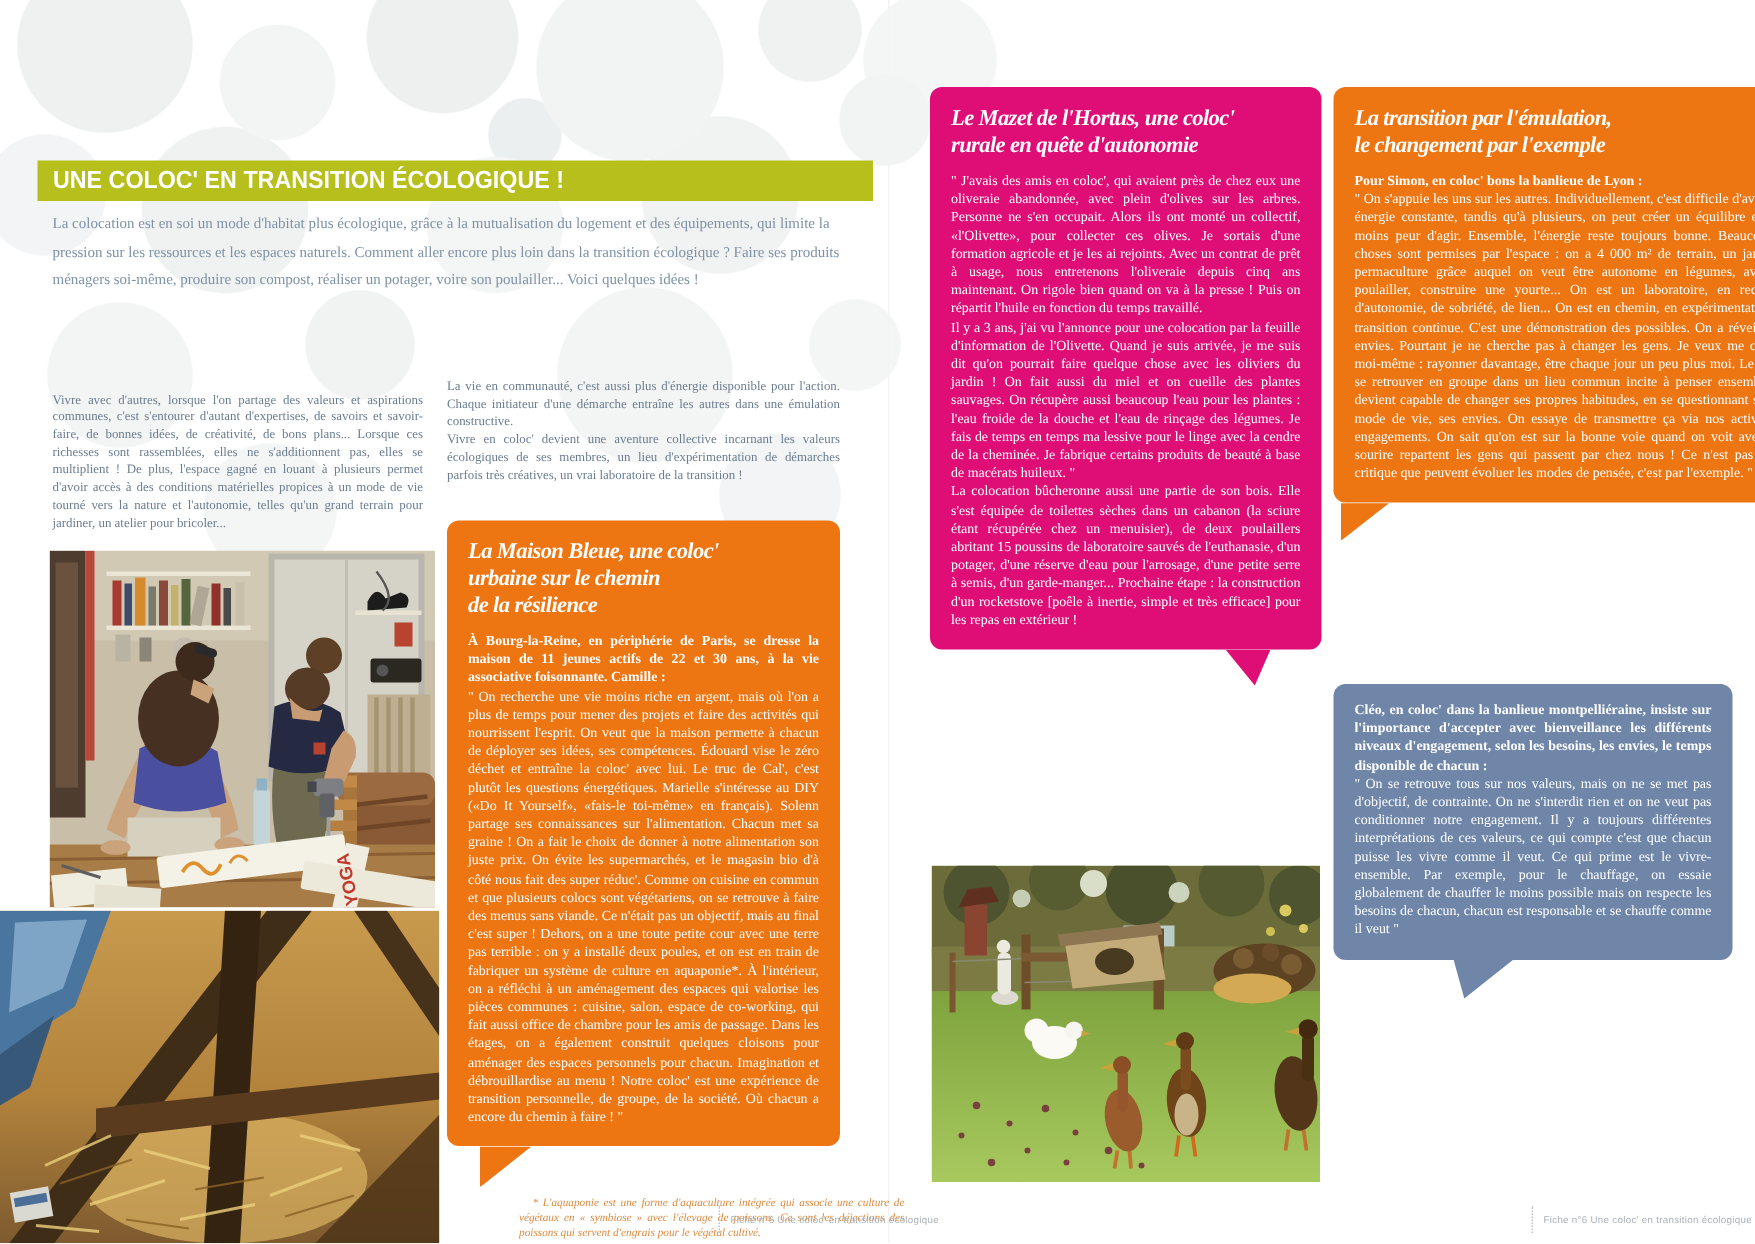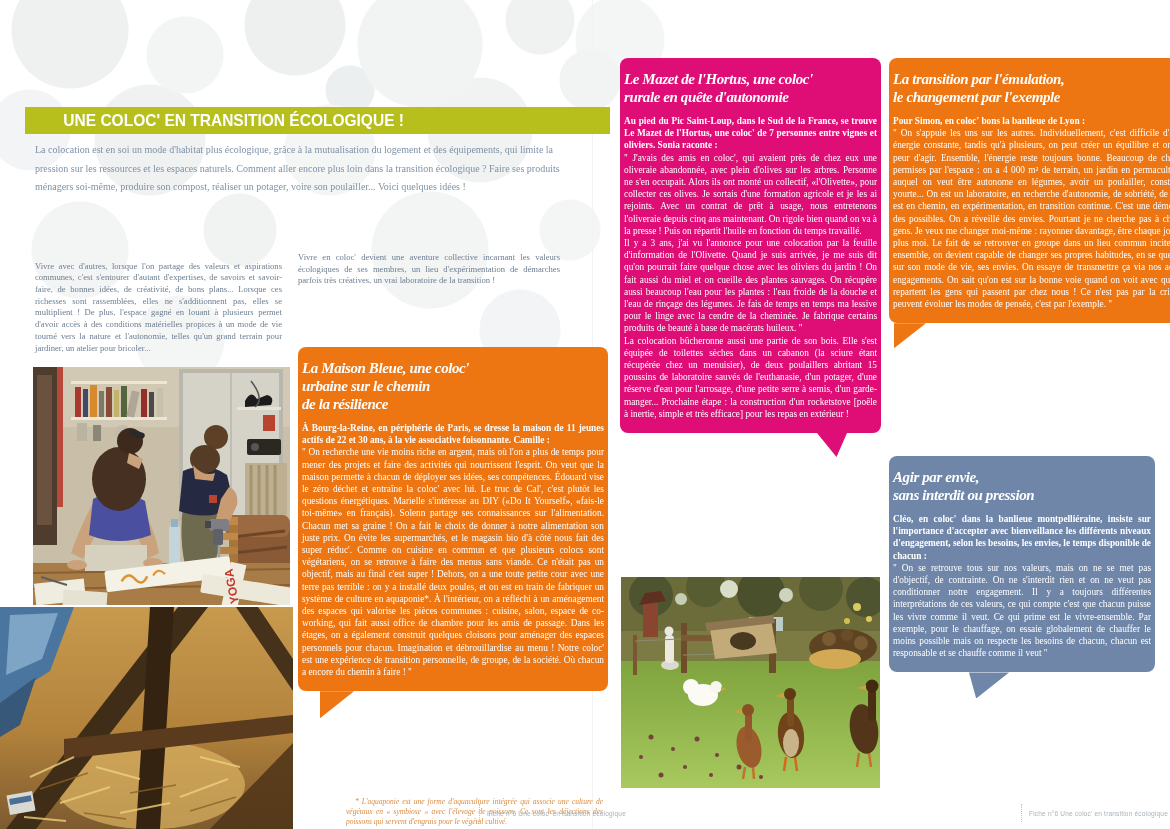--- a/index.html
+++ b/index.html
@@ -22,45 +22,45 @@
     radial-gradient(circle at 430px 250px, #f3f4f4 0 58px, transparent 59px),
     radial-gradient(circle at 570px 230px, #f4f5f5 0 30px, transparent 31px),
     radial-gradient(circle at 180px 340px, #f4f5f5 0 44px, transparent 45px),
     radial-gradient(circle at 520px 330px, #f3f4f5 0 40px, transparent 41px),
     radial-gradient(circle at 350px 90px,  #ecefef 0 24px, transparent 25px),
     radial-gradient(circle at 620px 40px,  #f4f5f5 0 44px, transparent 45px);}
   .page-divider{position:absolute;left:592px;top:0;width:1px;height:829px;background:#f3f3f3;}
 
   
   .green-bar{position:absolute;left:25px;top:107px;width:557px;height:27px;
-             background:var(--header-green,#b6bf1c);padding-left:28px;}
+             background:var(--header-green,#b6bf1c);}
   .green-bar-text{display:inline-block;transform:scaleX(.94);transform-origin:0 50%;
              font-family:"Liberation Sans",sans-serif;font-weight:bold;font-size:16.5px;
              line-height:27px;color:#fff;padding-left:11px;white-space:nowrap;}
 
   .intro{position:absolute;left:35px;top:141px;width:530px;margin:0;
          color:var(--intro-slate,#7e92a7);font-size:10px;line-height:18.6px;}
 
   .col{position:absolute;color:var(--body-slate,#6b7d90);font-size:8.6px;line-height:11.7px;
        text-align:justify;hyphens:auto;-webkit-hyphens:auto;}
   .col p{margin:0;}
   .col1{left:35px;top:252px;width:247px;}
   .col2{left:298px;top:252px;width:262px;}
 
   
-  .box{position:absolute;border-radius:8px;color:#fff;padding:12px 4px 13px;box-sizing:border-box;}
+  .box{position:absolute;border-radius:8px;color:#fff;padding:12px 14px 13px;box-sizing:border-box;}
   .box-title{font-style:italic;font-weight:bold;font-size:15px;line-height:1.2;
              letter-spacing:-0.4px;white-space:pre-line;margin:0 0 9px;}
   .box-lead,.box-body{margin:0;font-size:9.3px;line-height:12.2px;text-align:justify;
              hyphens:auto;-webkit-hyphens:auto;}
   .box-lead{font-weight:bold;}
   .box-orange{background:var(--accent-orange,#ed7512);}
   .box-pink{background:var(--accent-pink,#de0e76);}
   .box-blue{background:var(--accent-blue,#6f86a9);}
-  .box-maison{left:298px;top:347px;width:310px;}
+  .box-maison{left:298px;top:347px;width:262px;}
   .box-mazet{left:620px;top:58px;width:261px;}
   .box-emulation{left:889px;top:58px;width:321px;}
   .box-envie{left:889px;top:456px;width:266px;}
   .tail{position:absolute;display:block;}
   .tail-maison{left:22px;bottom:-27px;width:34px;height:27px;
                background:var(--accent-orange,#ed7512);clip-path:polygon(0 0,100% 0,0 100%);}
   .tail-mazet{right:34px;bottom:-24px;width:30px;height:24px;
                background:var(--accent-pink,#de0e76);clip-path:polygon(0 0,100% 0,65% 100%);}
   .tail-emulation{left:5px;bottom:-25px;width:32px;height:25px;
                background:var(--accent-orange,#ed7512);clip-path:polygon(0 0,100% 0,0 100%);}
@@ -92,20 +92,21 @@
   <div class="page-divider"></div>
 
   <header class="green-bar">
     <span class="green-bar-text">UNE COLOC' EN TRANSITION ÉCOLOGIQUE !</span>
   </header>
 
   <p class="intro">La colocation est en soi un mode d'habitat plus écologique, grâce à la mutualisation du logement et des équipements, qui limite la pression sur les ressources et les espaces naturels. Comment aller encore plus loin dans la transition écologique ? Faire ses produits ménagers soi-même, produire son compost, réaliser un potager, voire son poulailler... Voici quelques idées !</p>
 
   <p class="col col1">Vivre avec d'autres, lorsque l'on partage des valeurs et aspirations communes, c'est s'entourer d'autant d'expertises, de savoirs et savoir-faire, de bonnes idées, de créativité, de bons plans... Lorsque ces richesses sont rassemblées, elles ne s'additionnent pas, elles se multiplient ! De plus, l'espace gagné en louant à plusieurs permet d'avoir accès à des conditions matérielles propices à un mode de vie tourné vers la nature et l'autonomie, telles qu'un grand terrain pour jardiner, un atelier pour bricoler...</p>
   <div class="col col2">
+    <p>La vie en communauté, c'est aussi plus d'énergie disponible pour l'action. Chaque initiateur d'une démarche entraîne les autres dans une émulation constructive.</p>
     <p>Vivre en coloc' devient une aventure collective incarnant les valeurs écologiques de ses membres, un lieu d'expérimentation de démarches parfois très créatives, un vrai laboratoire de la transition !</p>
   </div>
 
   <figure class="photo photo-workshop" title="Deux colocataires fabriquent des pancartes en bois peintes dans le salon">
     <svg viewBox="0 0 257 238" preserveAspectRatio="none">
       <rect width="257" height="238" fill="#c9bfa9"></rect>
       <rect width="257" height="60" fill="#d2c9b4"></rect>
       <rect x="0" y="0" width="24" height="178" fill="#4e3c2f"></rect>
       <rect x="4" y="8" width="15" height="150" fill="#6b523f"></rect>
       <rect x="24" y="0" width="6" height="140" fill="#b8493a"></rect>
@@ -249,21 +250,20 @@
   </figure>
 
   <p class="footnote">* L'aquaponie est une forme d'aquaculture intégrée qui associe une culture de végétaux en « symbiose » avec l'élevage de poissons. Ce sont les déjections des poissons qui servent d'engrais pour le végétal cultivé.</p>
   <div class="footer footer-left">
     <span>Fiche n°6 Une coloc' en transition écologique</span>
   </div>
 
   <section class="box box-pink box-mazet">
     <h2 class="box-title">Le Mazet de l'Hortus, une coloc'
 rurale en quête d'autonomie</h2>
-    <p class="box-lead">Au pied du Pic Saint-Loup, dans le Sud de la France, se trouve Le Mazet de l'Hortus, une coloc' de 7 personnes entre vignes et oliviers. Sonia raconte :</p>
     <p class="box-body">" J'avais des amis en coloc', qui avaient près de chez eux une oliveraie abandonnée, avec plein d'olives sur les arbres. Personne ne s'en occupait. Alors ils ont monté un collectif, «l'Olivette», pour collecter ces olives. Je sortais d'une formation agricole et je les ai rejoints. Avec un contrat de prêt à usage, nous entretenons l'oliveraie depuis cinq ans maintenant. On rigole bien quand on va à la presse ! Puis on répartit l'huile en fonction du temps travaillé.</p>
     <p class="box-body">Il y a 3 ans, j'ai vu l'annonce pour une colocation par la feuille d'information de l'Olivette. Quand je suis arrivée, je me suis dit qu'on pourrait faire quelque chose avec les oliviers du jardin ! On fait aussi du miel et on cueille des plantes sauvages. On récupère aussi beaucoup l'eau pour les plantes : l'eau froide de la douche et l'eau de rinçage des légumes. Je fais de temps en temps ma lessive pour le linge avec la cendre de la cheminée. Je fabrique certains produits de beauté à base de macérats huileux. "</p>
     <p class="box-body">La colocation bûcheronne aussi une partie de son bois. Elle s'est équipée de toilettes sèches dans un cabanon (la sciure étant récupérée chez un menuisier), de deux poulaillers abritant 15 poussins de laboratoire sauvés de l'euthanasie, d'un potager, d'une réserve d'eau pour l'arrosage, d'une petite serre à semis, d'un garde-manger... Prochaine étape : la construction d'un rocketstove [poêle à inertie, simple et très efficace] pour les repas en extérieur !</p>
     <span class="tail tail-mazet"></span>
   </section>
 
   <figure class="photo photo-ducks" title="Canards coureurs et poule blanche dans le jardin de la colocation">
     <svg viewBox="0 0 259 211" preserveAspectRatio="none">
       <defs>
         <linearGradient id="grassG" x1="0" y1="0" x2="0" y2="1">
@@ -358,22 +358,20 @@
 
   <section class="box box-orange box-emulation">
     <h2 class="box-title">La transition par l'émulation,
 le changement par l'exemple</h2>
     <p class="box-lead">Pour Simon, en coloc' bons la banlieue de Lyon :</p>
     <p class="box-body">" On s'appuie les uns sur les autres. Individuellement, c'est difficile d'avoir une énergie constante, tandis qu'à plusieurs, on peut créer un équilibre et on a moins peur d'agir. Ensemble, l'énergie reste toujours bonne. Beaucoup de choses sont permises par l'espace : on a 4 000 m² de terrain, un jardin en permaculture grâce auquel on veut être autonome en légumes, avoir un poulailler, construire une yourte... On est un laboratoire, en recherche d'autonomie, de sobriété, de lien... On est en chemin, en expérimentation, en transition continue. C'est une démonstration des possibles. On a réveillé des envies. Pourtant je ne cherche pas à changer les gens. Je veux me changer moi-même : rayonner davantage, être chaque jour un peu plus moi. Le fait de se retrouver en groupe dans un lieu commun incite à penser ensemble, on devient capable de changer ses propres habitudes, en se questionnant sur son mode de vie, ses envies. On essaye de transmettre ça via nos activités et engagements. On sait qu'on est sur la bonne voie quand on voit avec quel sourire repartent les gens qui passent par chez nous ! Ce n'est pas par la critique que peuvent évoluer les modes de pensée, c'est par l'exemple. "</p>
     <span class="tail tail-emulation"></span>
   </section>
 
   <section class="box box-blue box-envie">
-    <h2 class="box-title">Agir par envie,
-sans interdit ou pression</h2>
     <p class="box-lead">Cléo, en coloc' dans la banlieue montpelliéraine, insiste sur l'importance d'accepter avec bienveillance les différents niveaux d'engagement, selon les besoins, les envies, le temps disponible de chacun :</p>
     <p class="box-body">" On se retrouve tous sur nos valeurs, mais on ne se met pas d'objectif, de contrainte. On ne s'interdit rien et on ne veut pas conditionner notre engagement. Il y a toujours différentes interprétations de ces valeurs, ce qui compte c'est que chacun puisse les vivre comme il veut. Ce qui prime est le vivre-ensemble. Par exemple, pour le chauffage, on essaie globalement de chauffer le moins possible mais on respecte les besoins de chacun, chacun est responsable et se chauffe comme il veut "</p>
     <span class="tail tail-envie"></span>
   </section>
 
   <div class="footer footer-right">
     <span>Fiche n°6 Une coloc' en transition écologique</span>
   </div>
 </div>
 

